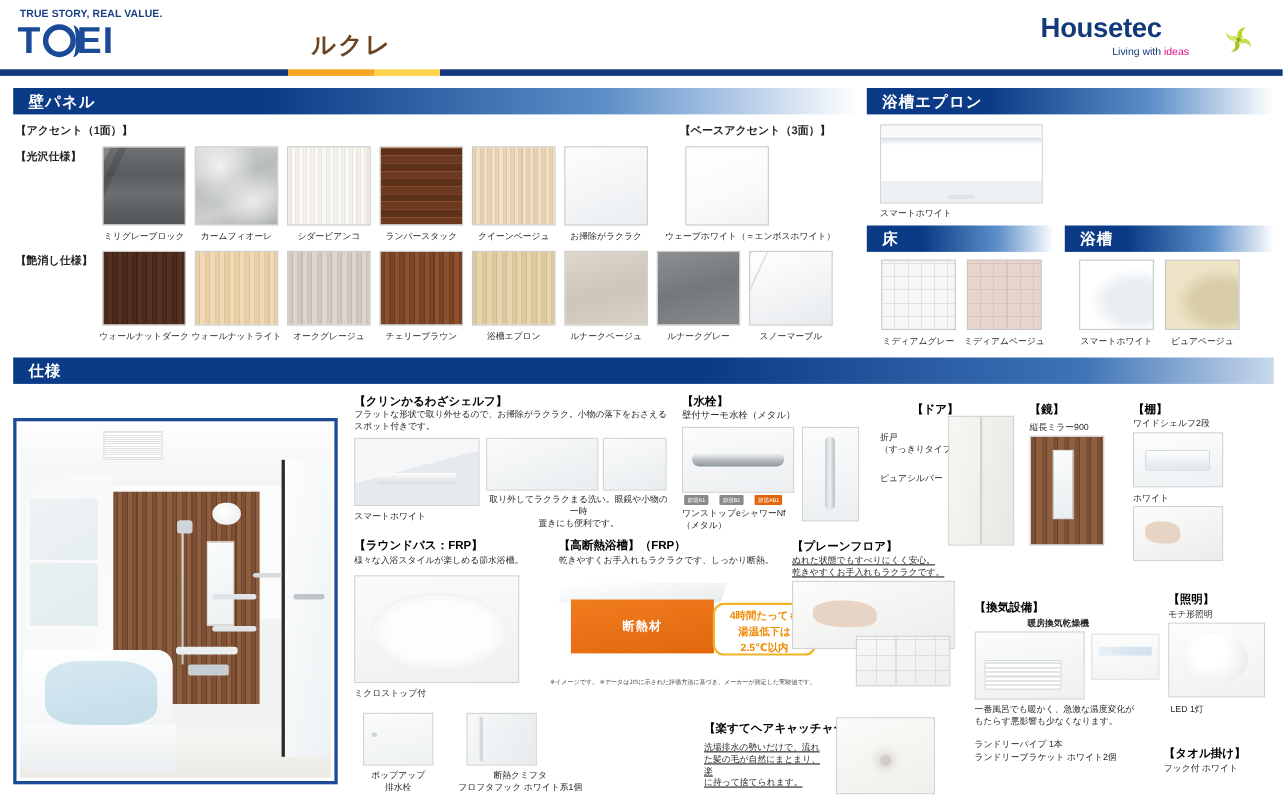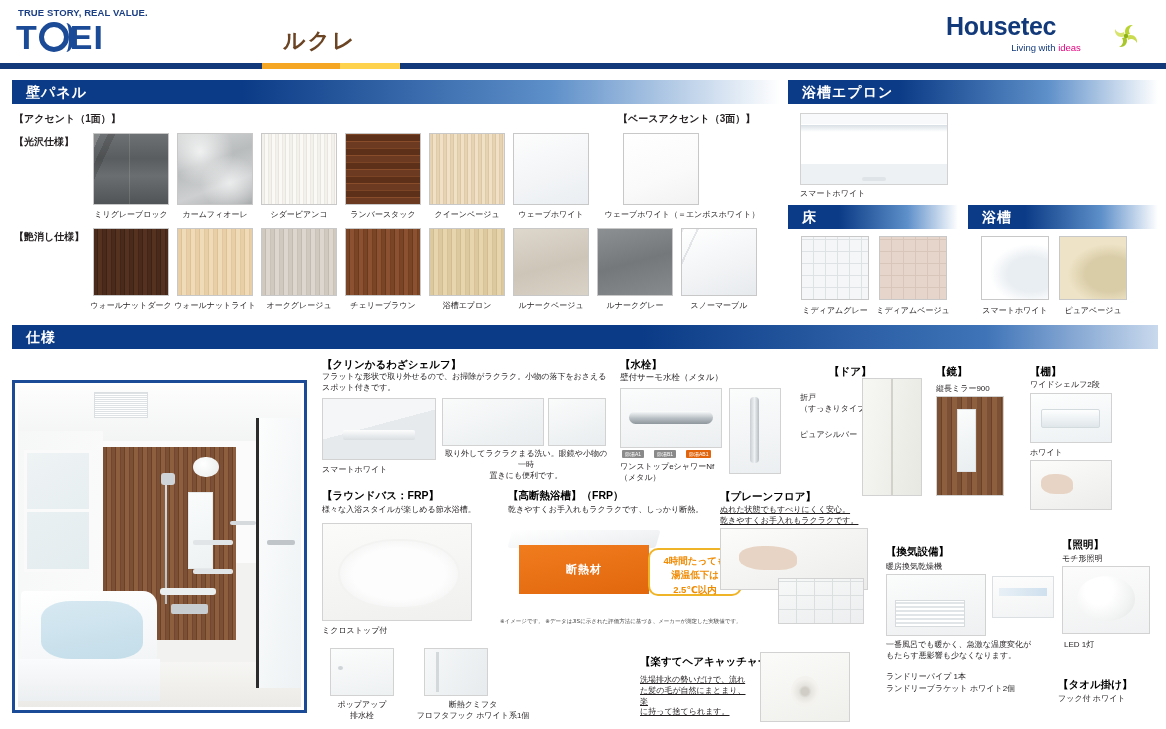--- a/index.html
+++ b/index.html
@@ -306,21 +306,21 @@
 <div class="cap" style="left:83px; top:209px; width:96px;">ミリグレーブロック</div>
 <div class="sw m-calm" style="left:177px; top:133px; width:76px; height:72px;"></div>
 <div class="cap" style="left:167px; top:209px; width:96px;">カームフィオーレ</div>
 <div class="sw m-cedar" style="left:261px; top:133px; width:76px; height:72px;"></div>
 <div class="cap" style="left:251px; top:209px; width:96px;">シダービアンコ</div>
 <div class="sw m-lumber" style="left:345px; top:133px; width:76px; height:72px;"></div>
 <div class="cap" style="left:335px; top:209px; width:96px;">ランバースタック</div>
 <div class="sw m-queen" style="left:429px; top:133px; width:76px; height:72px;"></div>
 <div class="cap" style="left:419px; top:209px; width:96px;">クイーンベージュ</div>
 <div class="sw m-powder" style="left:513px; top:133px; width:76px; height:72px;"></div>
-<div class="cap" style="left:503px; top:209px; width:96px;">ウェーブホワイト</div>
+<div class="cap" style="left:503px; top:209px; width:96px;">お掃除がラクラク</div>
 
 <div class="sw m-wave" style="left:623px; top:133px; width:76px; height:72px;"></div>
 <div class="cap" style="left:602px; top:209px; width:160px;">ウェーブホワイト（＝エンボスホワイト）</div>
 
 <div class="sw m-wndark" style="left:93px; top:228px; width:76px; height:68px;"></div>
 <div class="cap" style="left:83px; top:300px; width:96px;">ウォールナットダーク</div>
 <div class="sw m-wnlight" style="left:177px; top:228px; width:76px; height:68px;"></div>
 <div class="cap" style="left:167px; top:300px; width:96px;">ウォールナットライト</div>
 <div class="sw m-oak" style="left:261px; top:228px; width:76px; height:68px;"></div>
 <div class="cap" style="left:251px; top:300px; width:96px;">オークグレージュ</div>
@@ -447,21 +447,21 @@
 <div class="ph p-hand" style="left:720px; top:528px; width:148px; height:62px;"></div>
 <div class="ph p-floor-tex" style="left:778px; top:578px; width:86px; height:46px;"></div>
 
 <div class="ttl" style="left:640px; top:655px;">【楽すてヘアキャッチャー】</div>
 <div class="desc" style="left:640px; top:675px; width:112px; white-space:pre-line;text-decoration:underline;">洗場排水の勢いだけで、流れ
 た髪の毛が自然にまとまり、楽
 に持って捨てられます。</div>
 <div class="ph p-drain" style="left:760px; top:652px; width:90px; height:70px;"></div>
 
 <div class="ttl" style="left:886px; top:545px;">【換気設備】</div>
-<div class="desc" style="left:886px; top:562px;">暖房換気乾燥機</div>
+<div class="desc" style="left:934px; top:562px;font-weight:bold;">暖房換気乾燥機</div>
 <div class="ph p-fan" style="left:886px; top:574px; width:100px; height:62px;"></div>
 <div class="ph p-panel" style="left:992px; top:576px; width:62px; height:42px;"></div>
 <div class="desc" style="left:886px; top:640px; white-space:pre-line;">一番風呂でも暖かく、急激な温度変化が
 もたらす悪影響も少なくなります。</div>
 <div class="desc" style="left:886px; top:672px;">ランドリーパイプ  1本</div>
 <div class="desc" style="left:886px; top:684px;">ランドリーブラケット  ホワイト2個</div>
 
 <div class="ttl" style="left:1062px; top:538px;">【照明】</div>
 <div class="desc" style="left:1062px; top:554px;">モチ形照明</div>
 <div class="ph p-led" style="left:1062px; top:566px; width:88px; height:68px;"></div>

